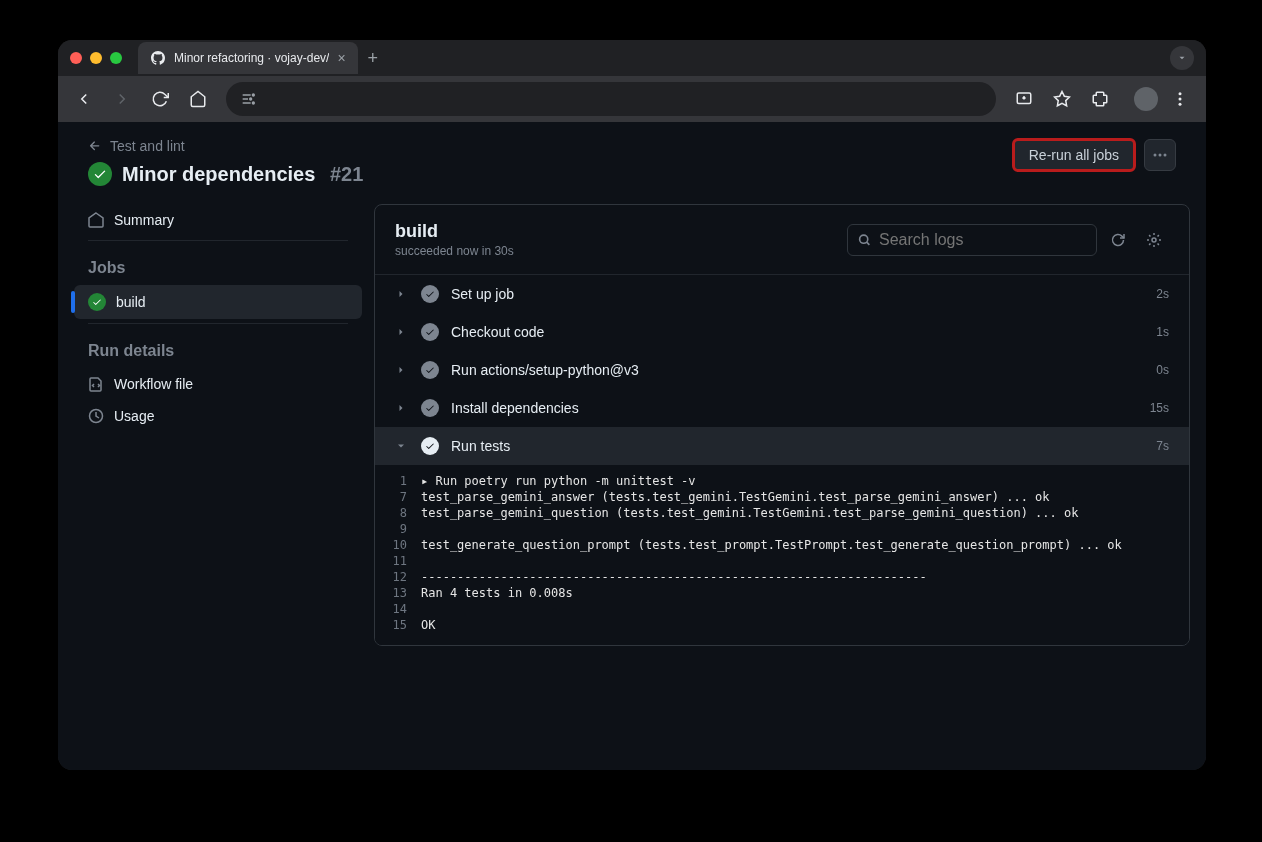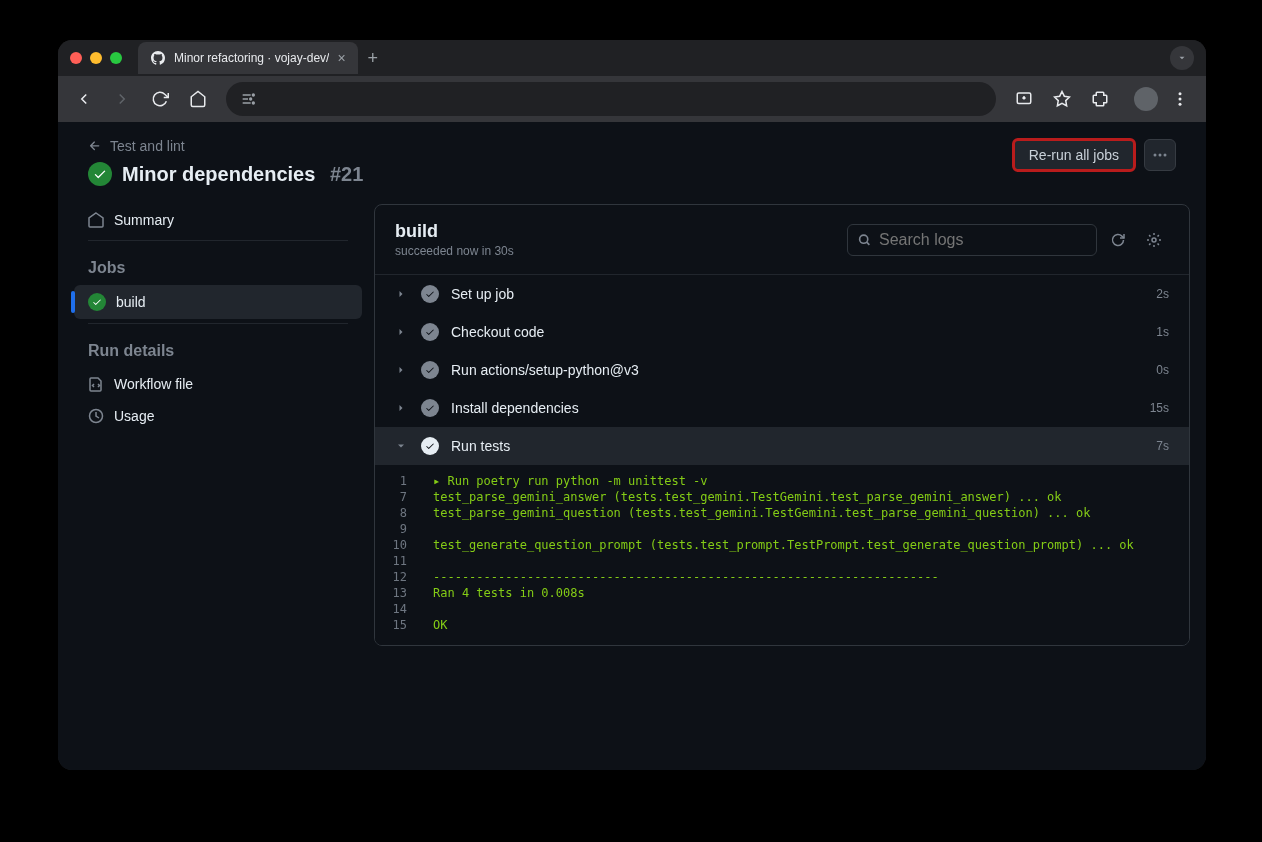--- a/index.html
+++ b/index.html
@@ -233,25 +233,24 @@
   .log-num {
     width:46px;
     text-align:right;
     color:#6e7681;
     padding-right:14px;
     flex-shrink:0;
     user-select:none;
   }
   .log-text {
     flex:1;
-    color:#84cc16;
+    color:#e5e5e5;
     white-space:pre-wrap;
     word-break:break-word;
     padding-right:18px;
-    margin-left:12px;
   }
   svg { display:block; }
 </style>
 </head>
 <body>
 
 <div class="browser-window">
 
   <div class="tab-bar">
     <div class="traffic-lights">

